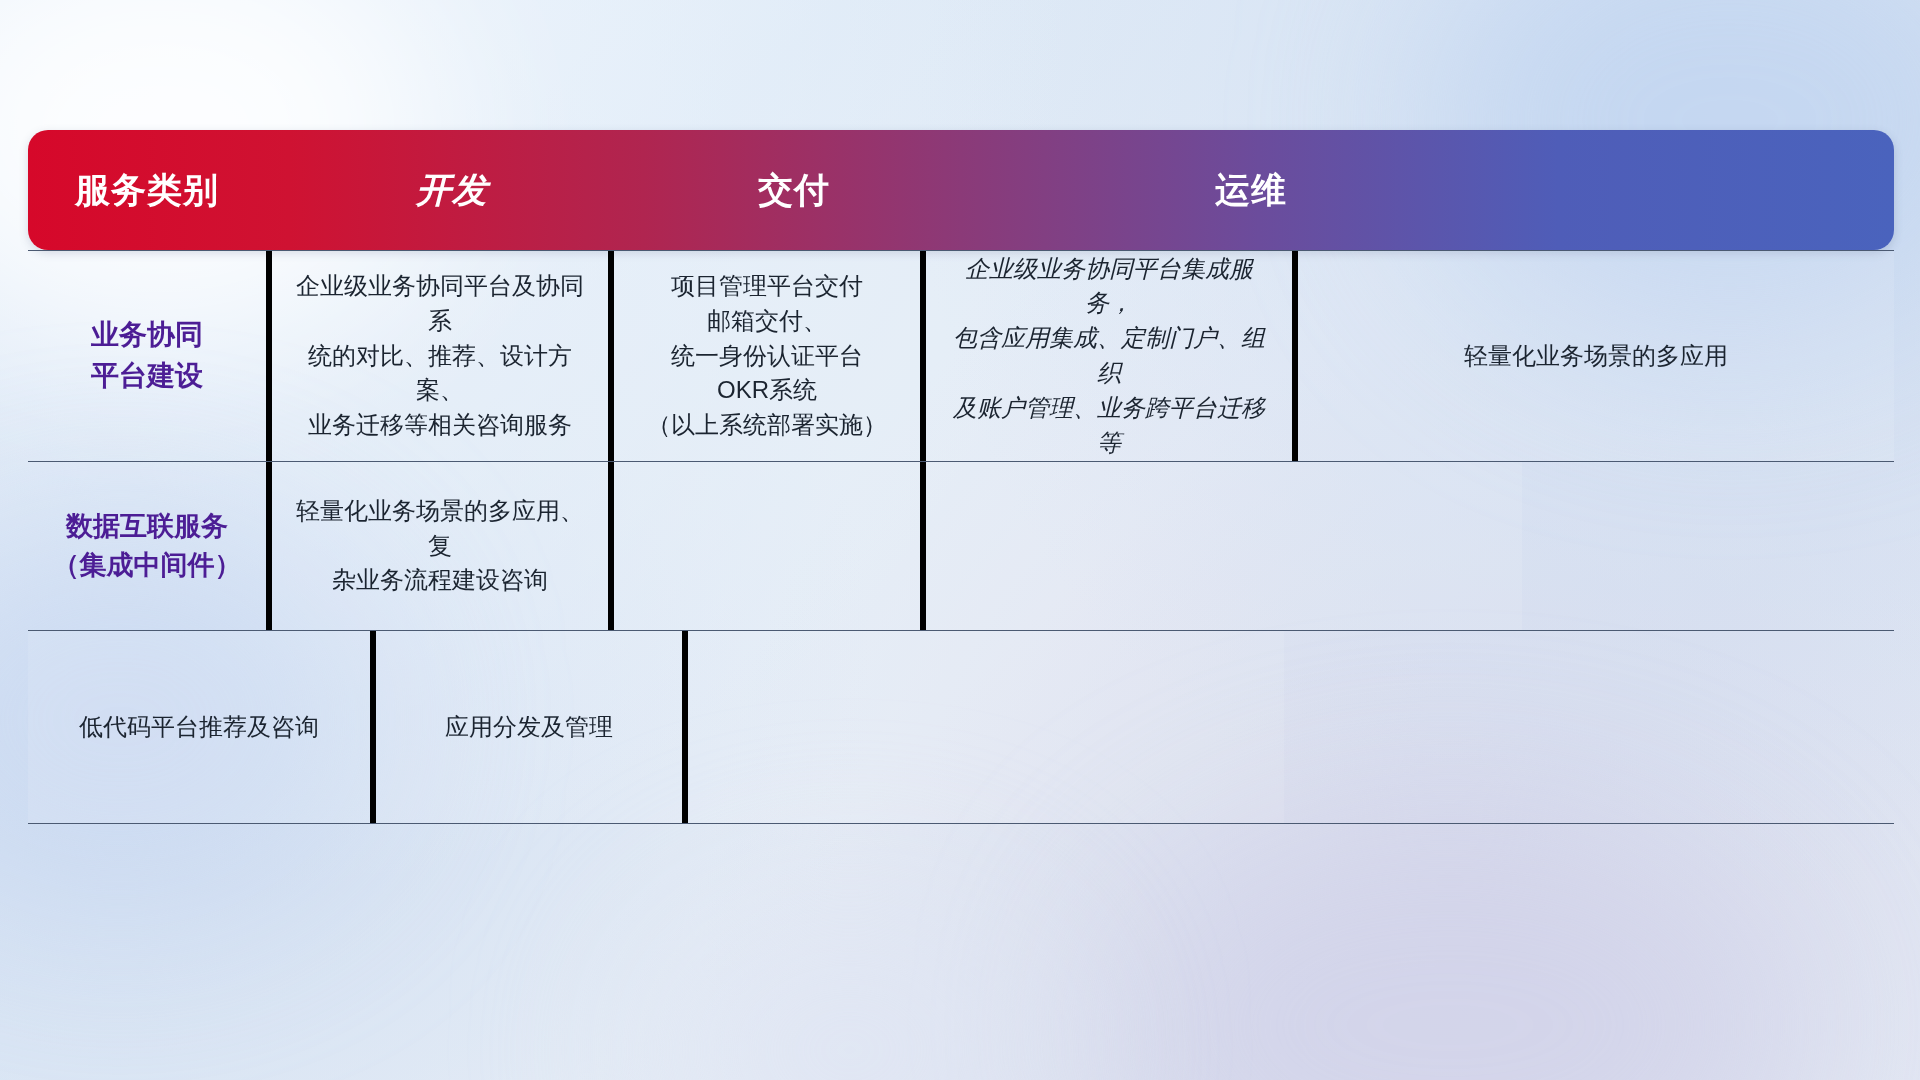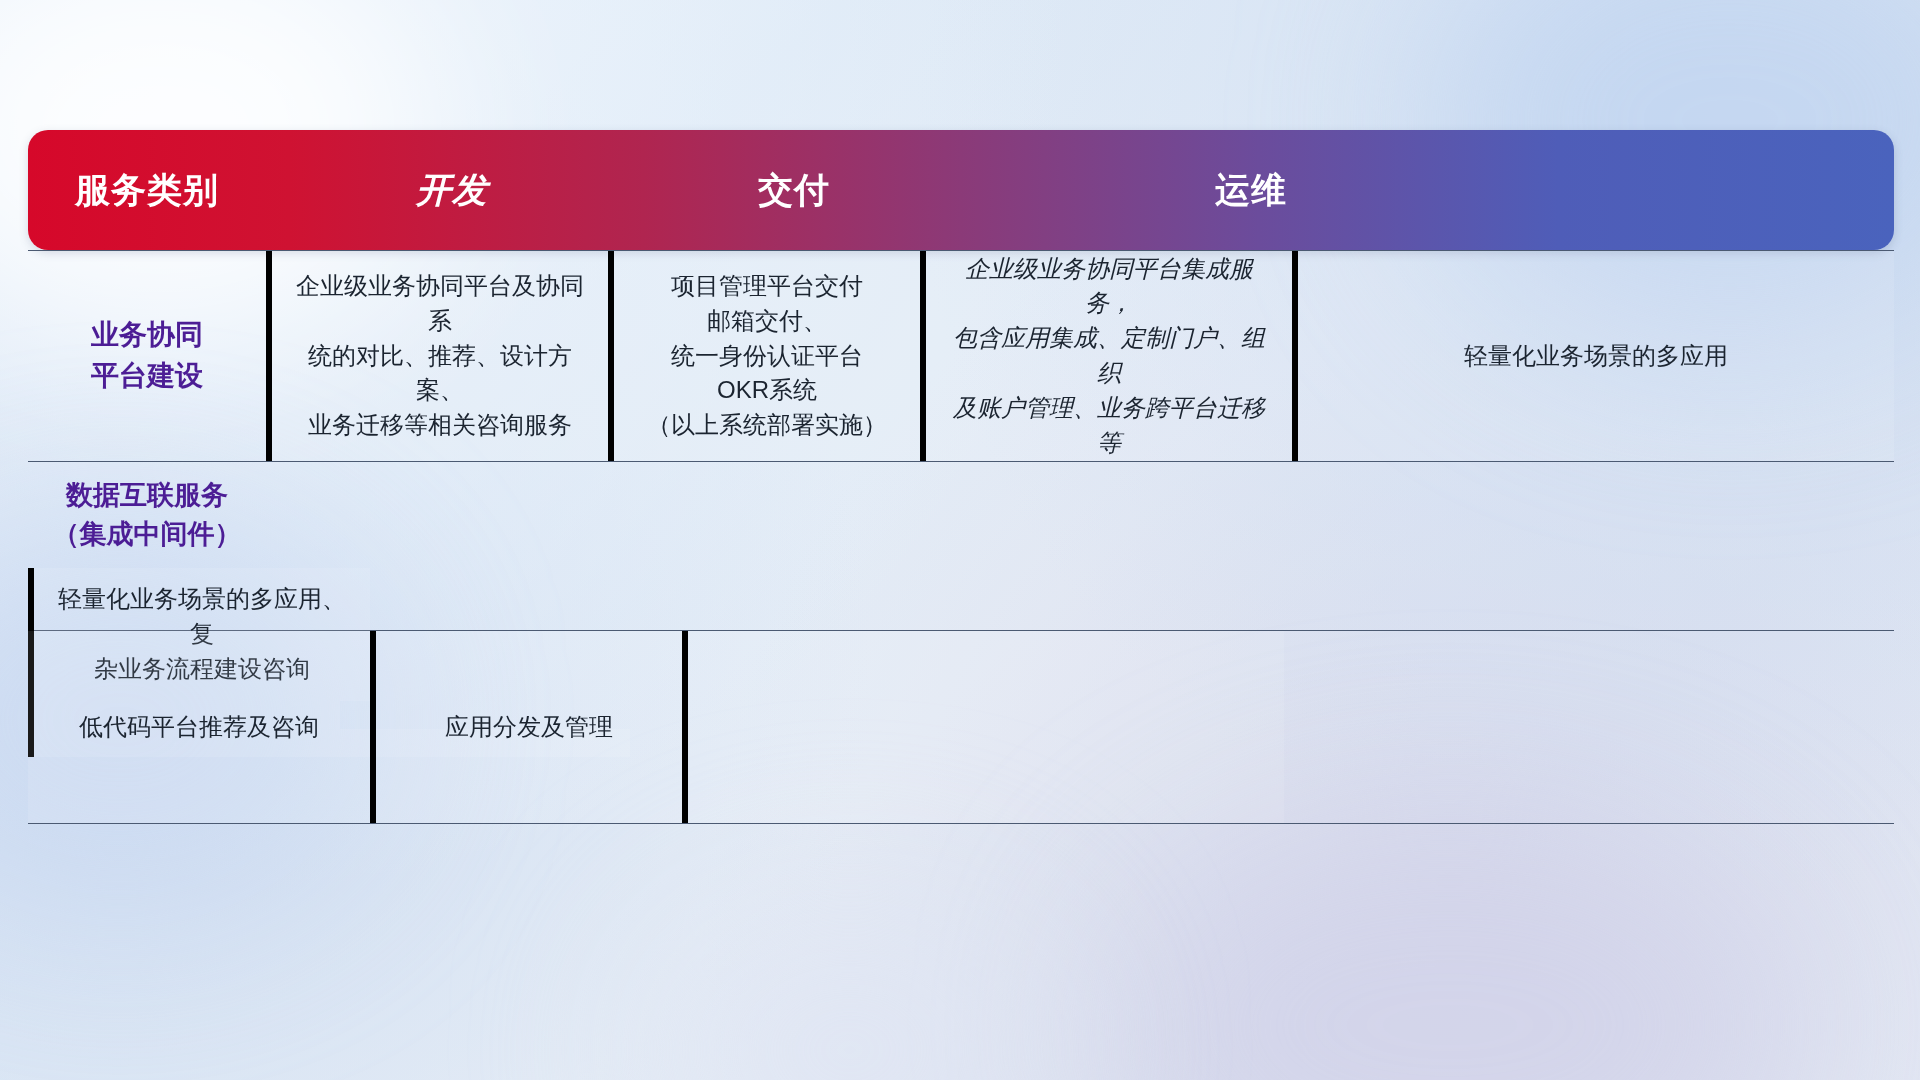--- a/index.html
+++ b/index.html
@@ -99,21 +99,21 @@
   .cell.cat.narrow { font-size: 27px; }
 
   
   .c0 { width: 238px; }
   .c1 { width: 342px; }
   .c2 { width: 372px; font-style: italic; }
   .c3 { width: 312px; }
   .c4 { width: 602px; }
 
   .row-1 { height: 210px; }
-  .row-2 { height: 168px; flex-direction: column; }
+  .row-2 { height: 168px; }
   .row-3 { height: 192px; }
 
   .cell .text { white-space: pre-line; }
 </style>
 </head>
 <body>
 
 <div class="page">
   <div class="bg-blob blob-1"></div>
   <div class="bg-blob blob-2"></div>

